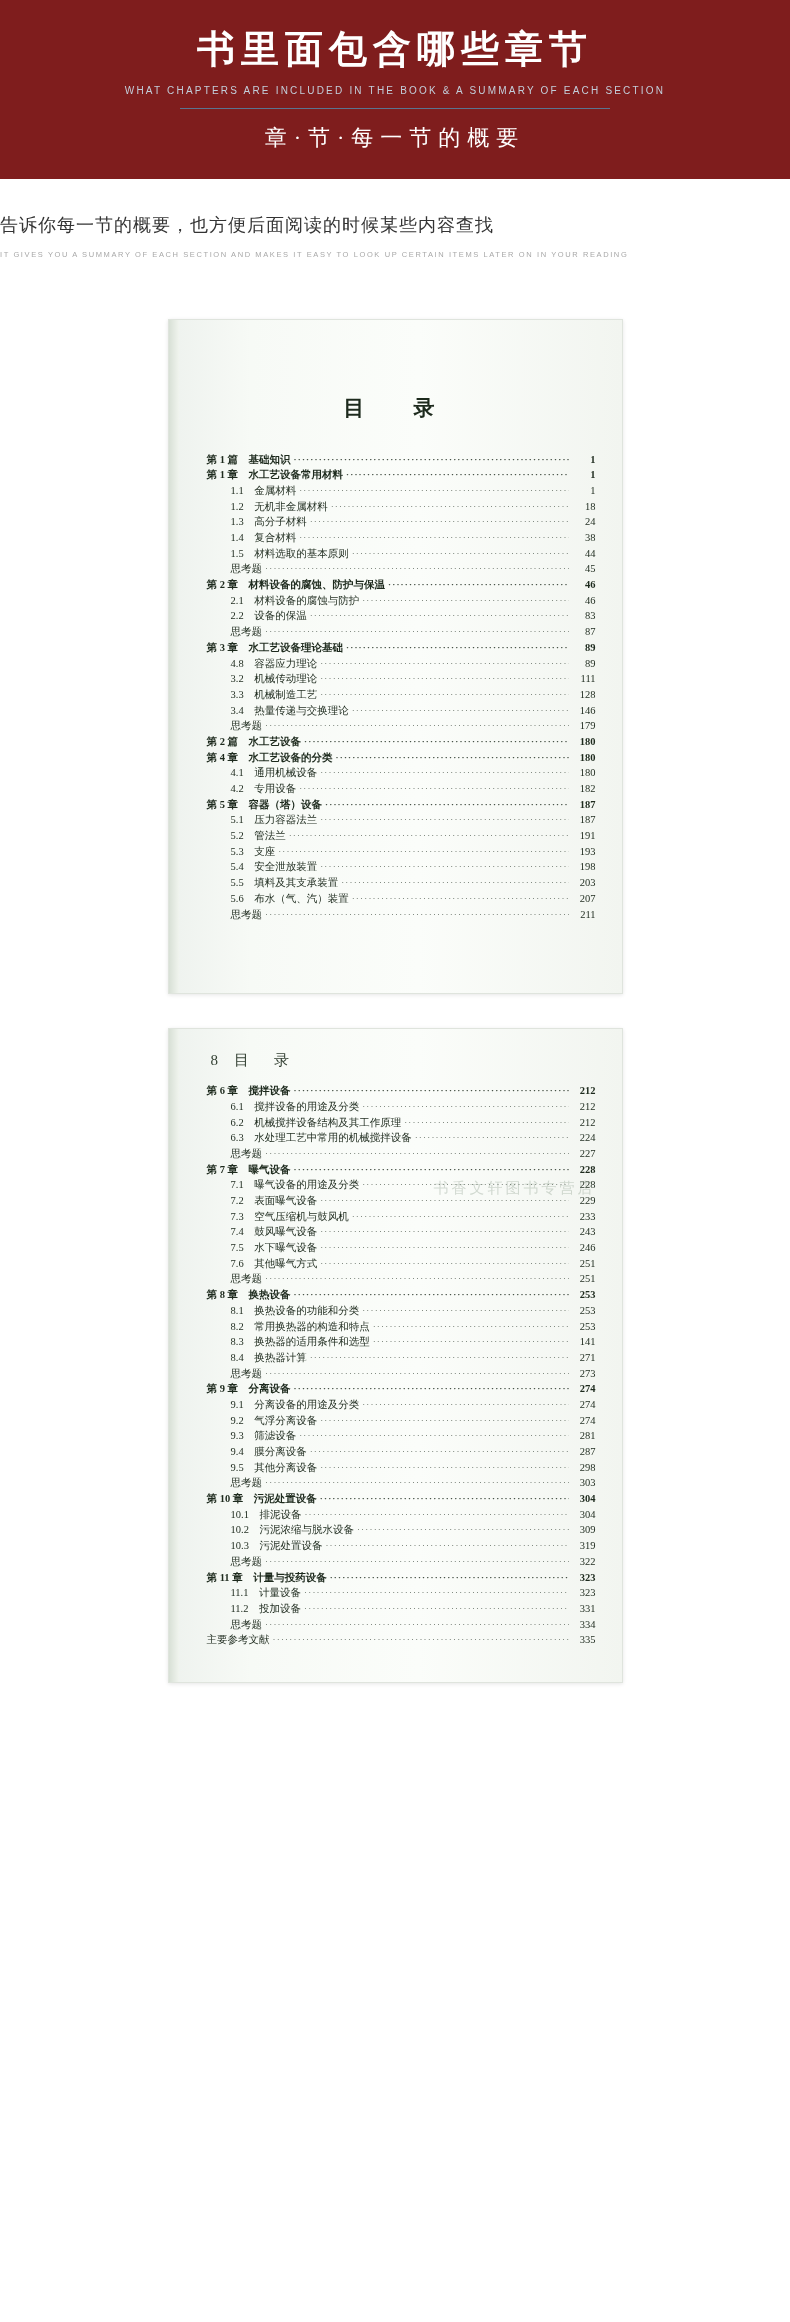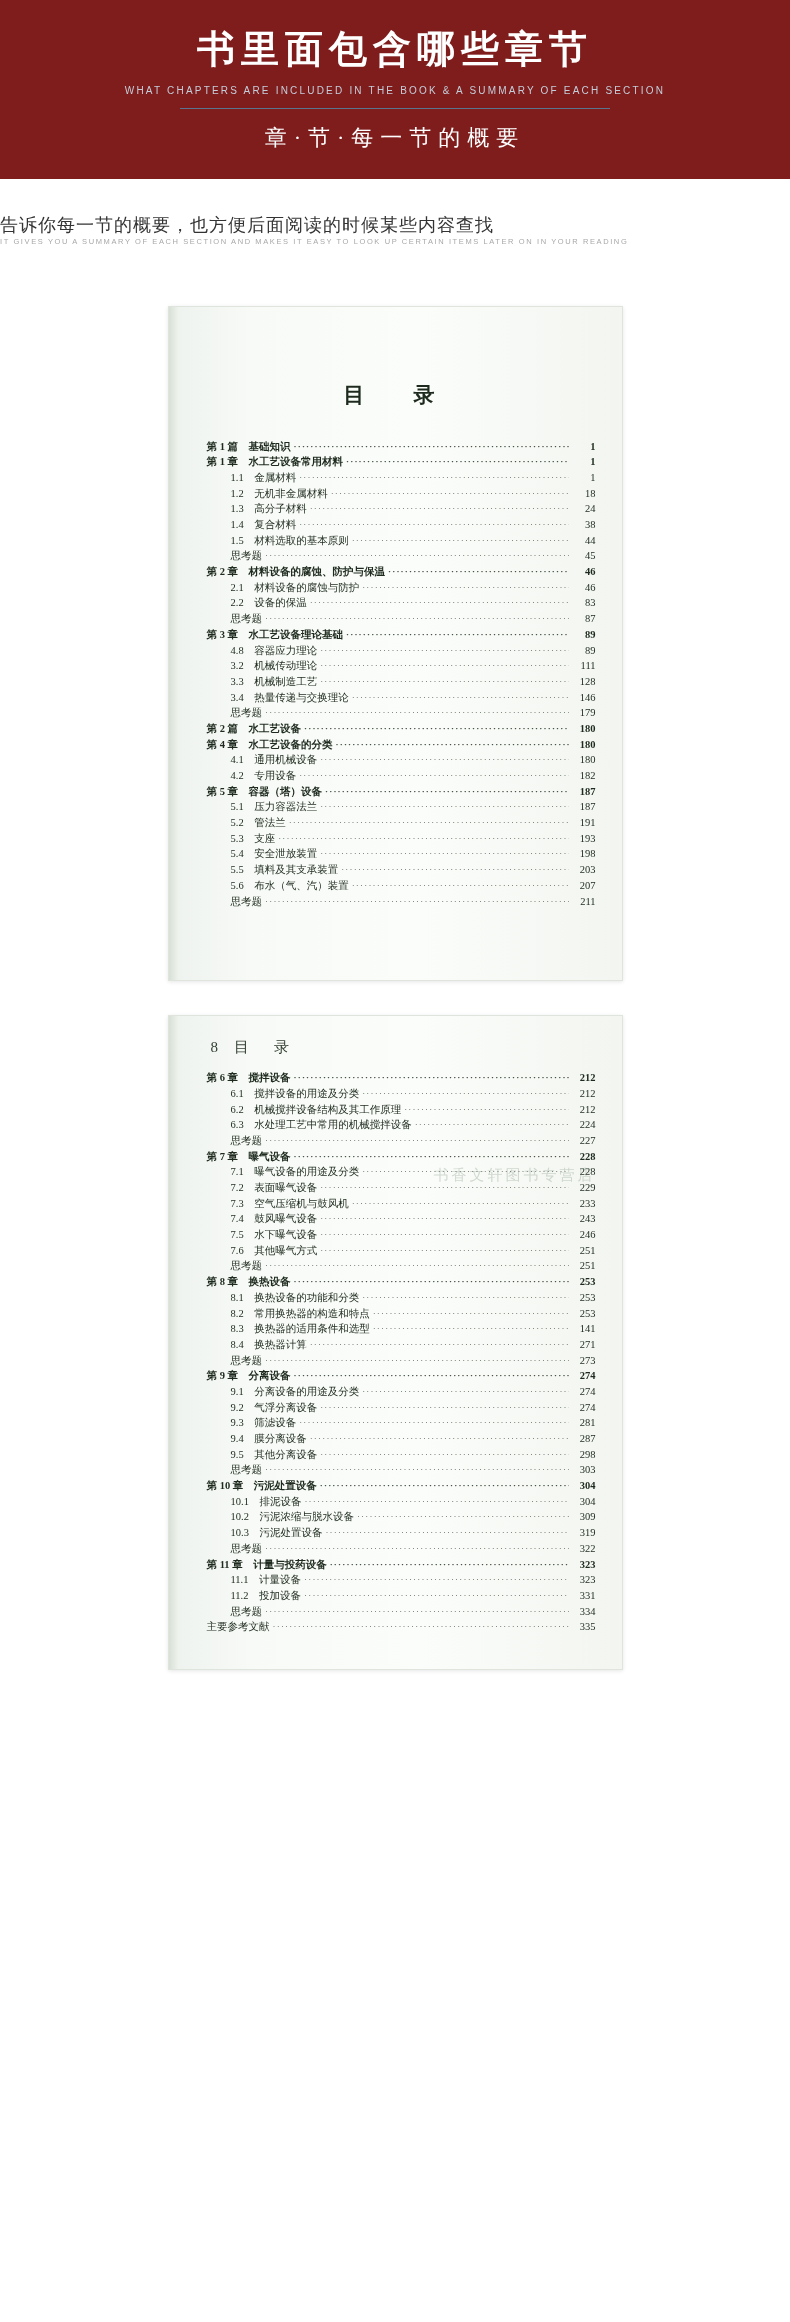--- a/index.html
+++ b/index.html
@@ -52,20 +52,21 @@
   .intro-cn {
     font-family: "Liberation Serif", serif;
     font-size: 18px;
     color: #333;
     letter-spacing: 1px;
   }
   .intro-en {
     font-size: 7.5px;
     letter-spacing: 1.6px;
     color: #a8a8a8;
+    margin-top: 13px;
   }
 
   
   .page-wrap {
     padding: 50px 0 0 0;
   }
   .book-page {
     position: relative;
     width: 455px;
     margin: 0 auto 34px auto;

